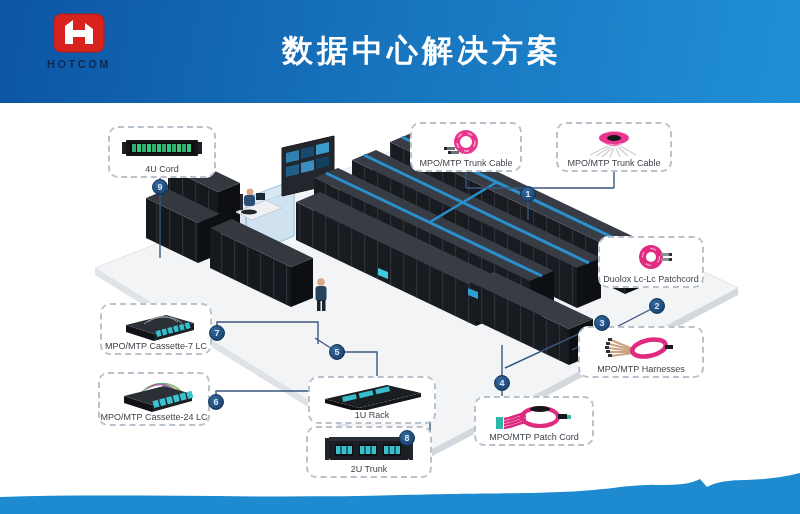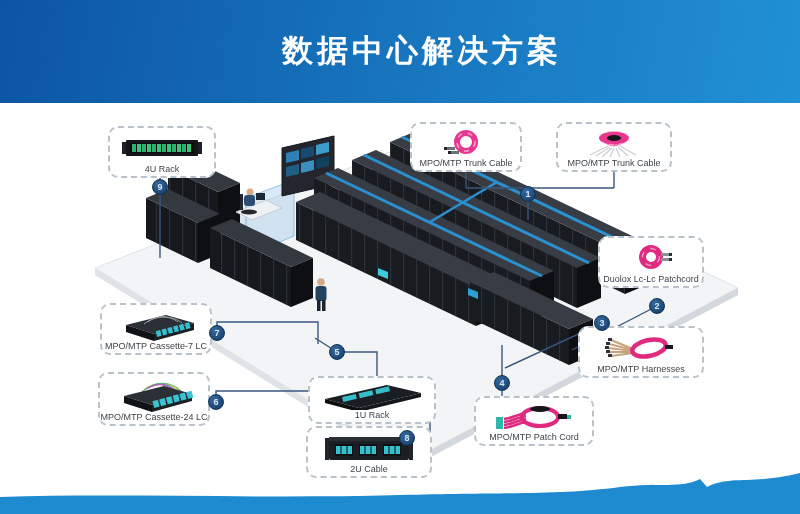--- a/index.html
+++ b/index.html
@@ -21,20 +21,28 @@
     background:radial-gradient(circle at 35% 30%,#35699f,#153a62);
     color:#d5e7f7;font-size:9px;font-weight:bold;display:flex;align-items:center;
     justify-content:center;z-index:4;border:1px solid #0f3256;box-sizing:border-box;}
   .wave{position:absolute;left:0;bottom:0;z-index:5;}
 </style>
 </head>
 <body>
 
 <div class="stage">
 
+  <div class="logo">
+    <svg width="52" height="40" viewBox="0 0 52 40">
+      <rect x="1" y="1" width="50" height="38" rx="7" fill="#d7221d" stroke="#b51b17"></rect>
+      <path fill="#ffffff" d="M12 31 V13 l8 -6 v10 h12 v-7 l8 6 v15 h-8 v-7 H20 v7 z"></path>
+      <path fill="#d7221d" d="M20 9 l4 3 -4 3 z"></path>
+    </svg>
+    <div class="logo-word">HOTCOM</div>
+  </div>
   <div class="title">数据中心解决方案</div>
 
   <div class="content"></div>
 
   <svg class="scene" width="800" height="514" viewBox="0 0 800 514">
     <defs>
       <pattern id="slots" width="13" height="10" patternUnits="userSpaceOnUse">
         <rect width="13" height="10" fill="none"></rect>
         <rect width="1.2" height="10" fill="#343a43"></rect>
       </pattern>
@@ -175,21 +183,21 @@
             <rect x="37" y="9" width="4" height="8" fill="#35c77d"></rect>
             <rect x="42" y="9" width="4" height="8"></rect>
             <rect x="47" y="9" width="4" height="8" fill="#35c77d"></rect>
             <rect x="52" y="9" width="4" height="8"></rect>
             <rect x="57" y="9" width="4" height="8" fill="#35c77d"></rect>
             <rect x="62" y="9" width="4" height="8"></rect>
             <rect x="67" y="9" width="4" height="8" fill="#35c77d"></rect>
           </g>
       </svg>
     </div>
-    <div class="clabel">4U Rack</div>
+    <div class="clabel">4U Cord</div>
   </div>
 
   <div class="callout" style="left:410px;top:122px;width:112px;height:50px">
     <div class="art">
       <svg width="90" height="26" viewBox="0 0 90 26">
         <circle cx="45" cy="12" r="9" fill="none" stroke="#e8368f" stroke-width="6"></circle>
         <circle cx="45" cy="12" r="9" fill="none" stroke="#f7a9ce" stroke-width="1.5" stroke-dasharray="5 6"></circle>
         <rect x="26" y="17" width="8" height="3" fill="#6b7177"></rect>
           <rect x="30" y="21" width="8" height="3" fill="#6b7177"></rect>
         <rect x="23" y="17" width="3" height="3" fill="#24262a"></rect>
@@ -364,21 +372,21 @@
         <g stroke="#0d0f12" stroke-width="1">
           <line x1="22" y1="14" x2="22" y2="22"></line>
             <line x1="28" y1="14" x2="28" y2="22"></line>
           <line x1="46" y1="14" x2="46" y2="22"></line>
             <line x1="52" y1="14" x2="52" y2="22"></line>
           <line x1="70" y1="14" x2="70" y2="22"></line>
             <line x1="76" y1="14" x2="76" y2="22"></line>
         </g>
       </svg>
     </div>
-    <div class="clabel">2U Cable</div>
+    <div class="clabel">2U Trunk</div>
   </div>
 
   <div class="badge" style="left:520px;top:186px">1</div>
   <div class="badge" style="left:649px;top:298px">2</div>
   <div class="badge" style="left:594px;top:315px">3</div>
   <div class="badge" style="left:494px;top:375px">4</div>
   <div class="badge" style="left:329px;top:344px">5</div>
   <div class="badge" style="left:208px;top:394px">6</div>
   <div class="badge" style="left:209px;top:325px">7</div>
   <div class="badge" style="left:399px;top:430px">8</div>

